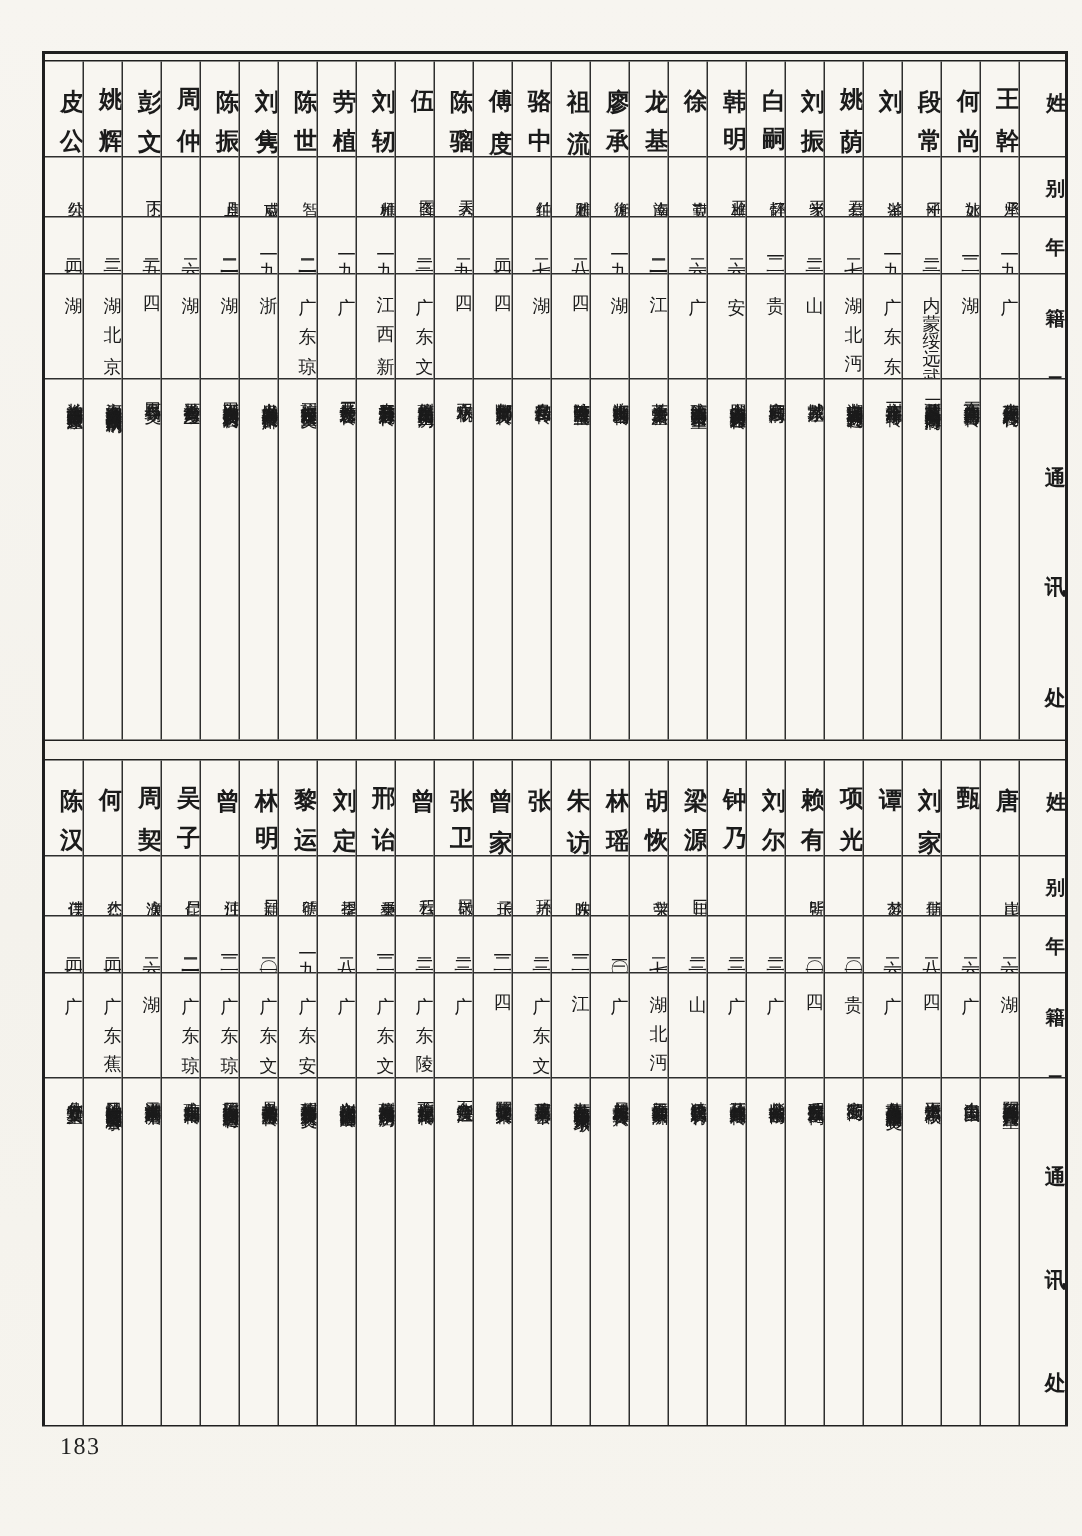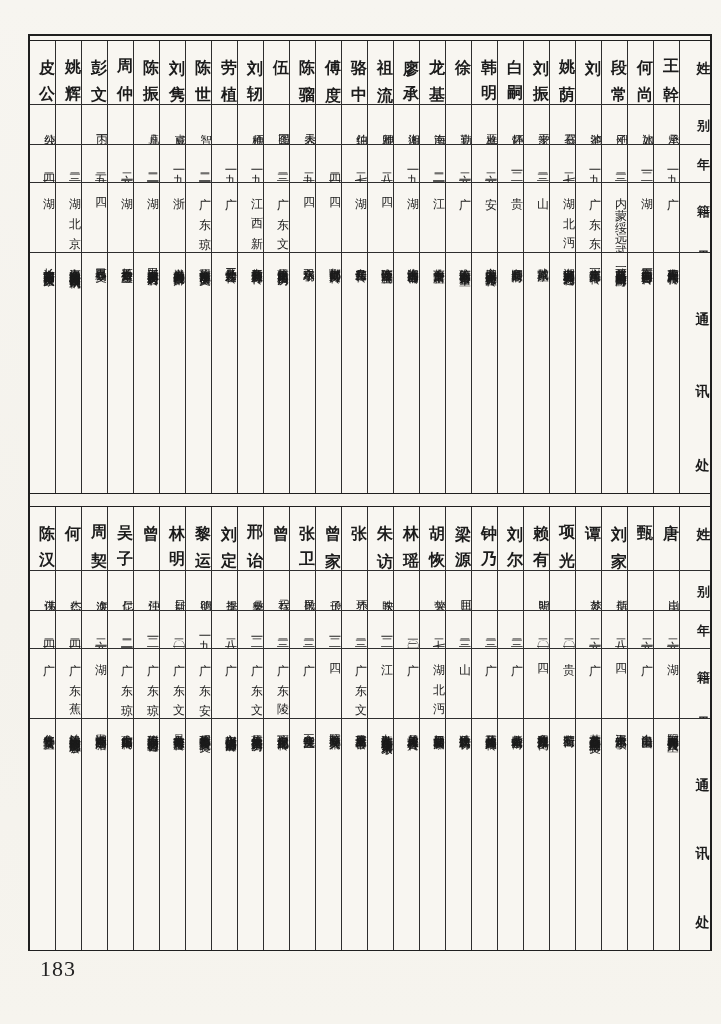--- a/index.html
+++ b/index.html
@@ -39,21 +39,21 @@
   .cell.native{height:70px;font-size:12px;text-align:justify;text-align-last:justify;
     padding:5px 0;line-height:1.05;}
   .cell.address{flex:1 1 auto;font-size:11.5px;line-height:1.08;letter-spacing:0.5px;
     padding:6px 0 3px 0;text-align:start;}
   .hcell{font-weight:700;}
   .hcell.name{font-size:14px;padding:9px 0;}
   .hcell.alias{font-size:13px;text-align:justify;text-align-last:justify;padding:4px 0;}
   .hcell.age{font-size:13px;text-align:justify;text-align-last:justify;padding:3px 0;}
   .hcell.native{font-size:13px;text-align:justify;text-align-last:justify;padding:12px 0;}
   .hcell.address{font-size:14px;text-align:justify;text-align-last:justify;padding:46px 0;}
-  .pagenum{margin:5px 0 0 40px;font-size:22px;letter-spacing:1px;color:#222;}
+  .pagenum{margin:5px 0 0 40px;font-size:16px;letter-spacing:1px;color:#222;}
 </style>
 </head>
 <body>
 
 <div class="page">
   <div class="frame">
 
     <div class="rtable t1">
       <div class="col hcol">
         <div class="cell name hcell">姓名</div>

